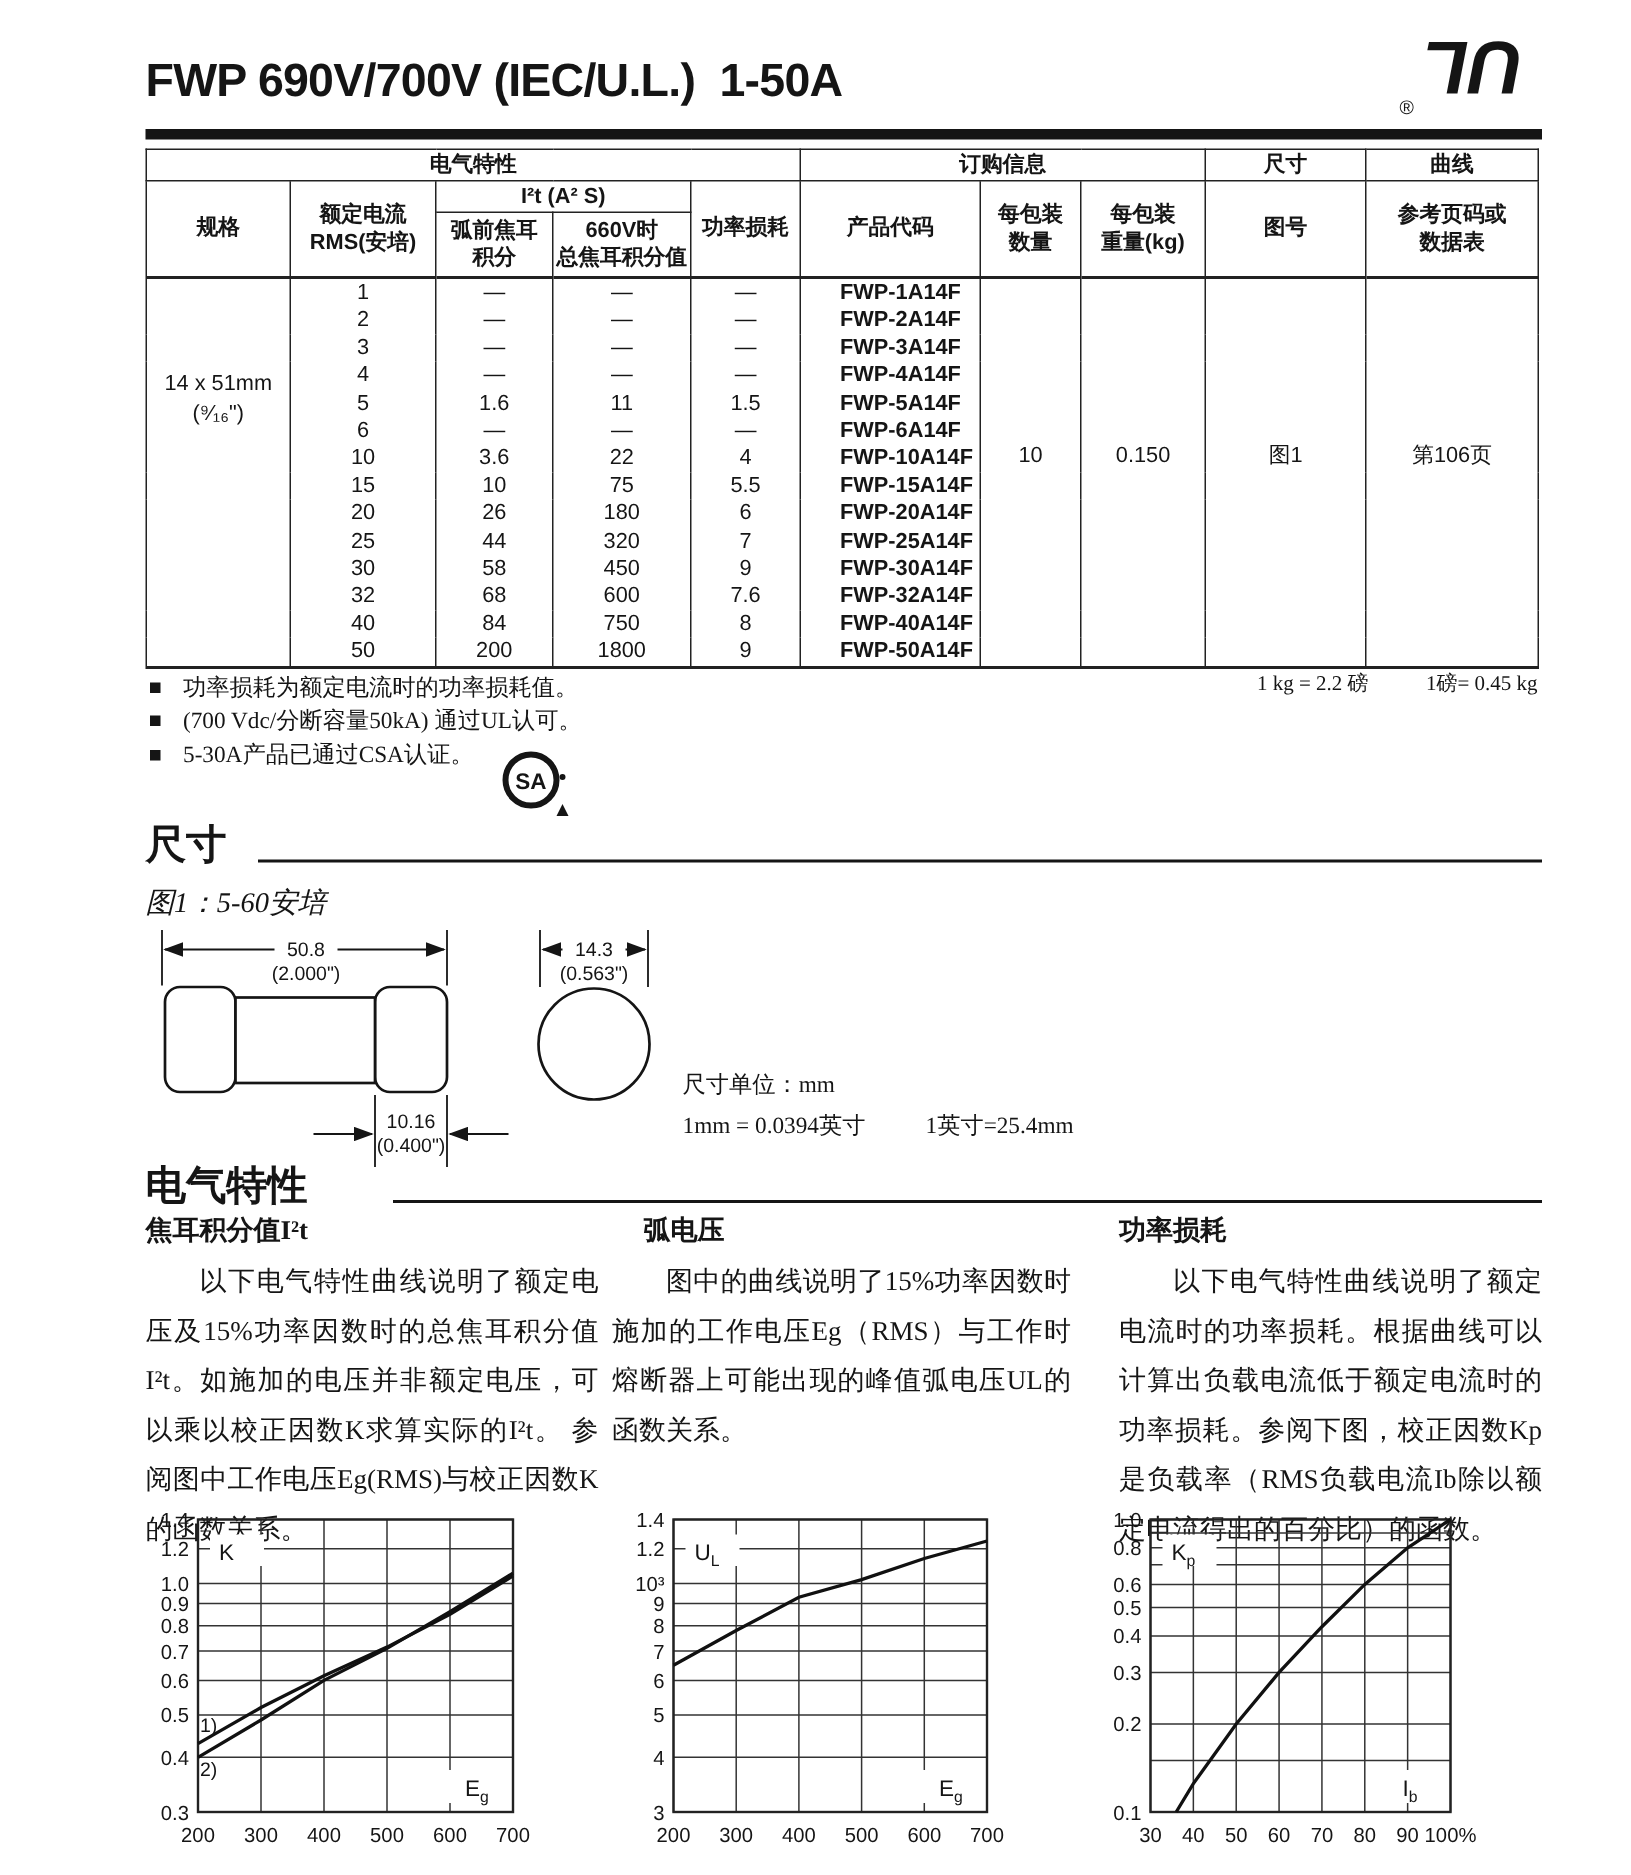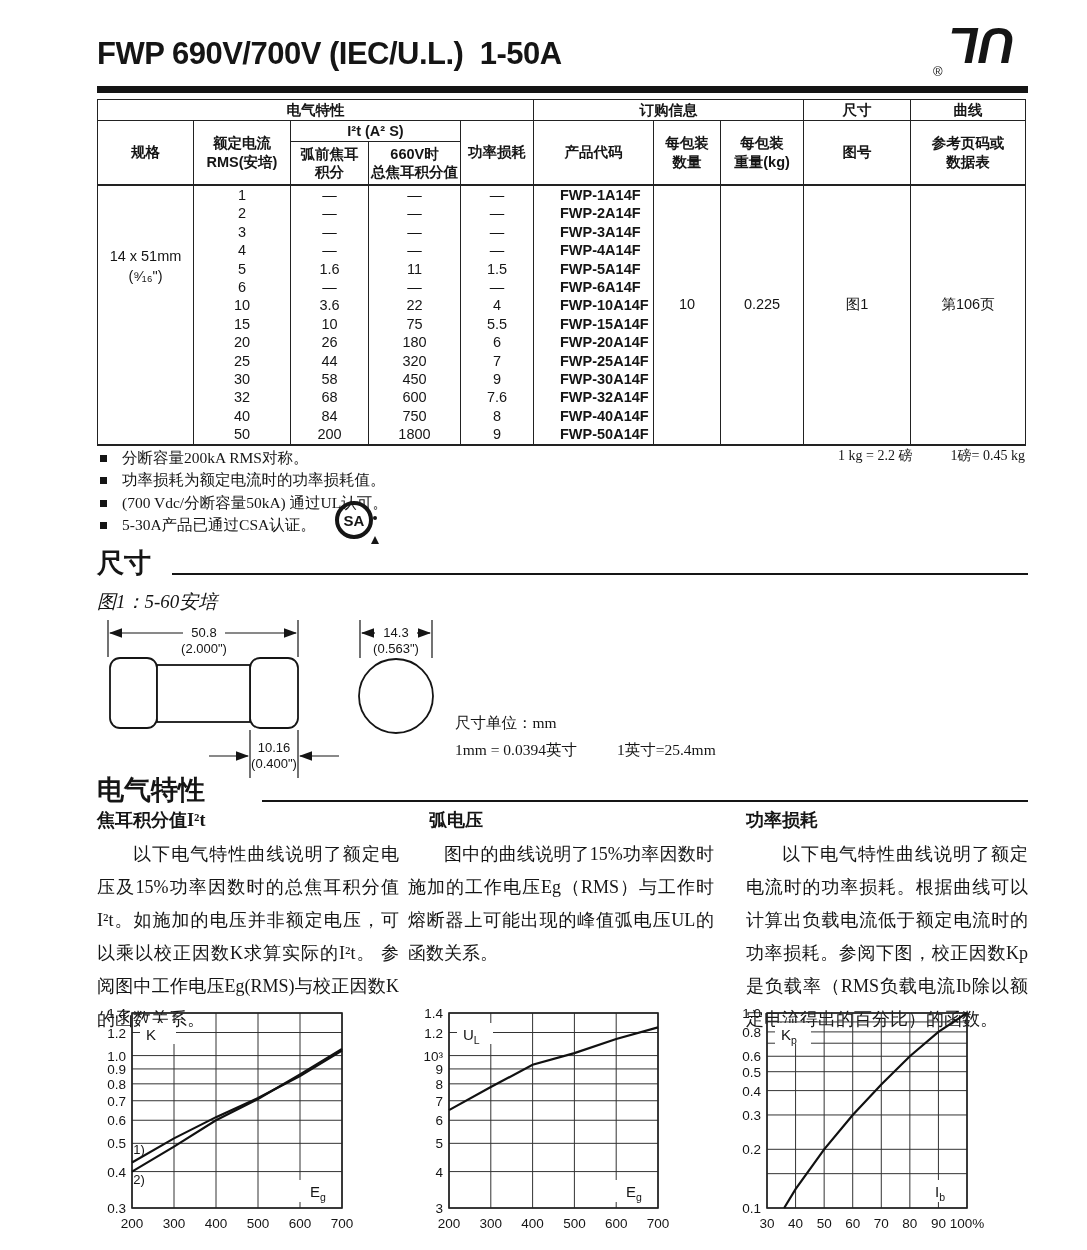--- a/index.html
+++ b/index.html
@@ -119,21 +119,21 @@
           <td class="spec" rowspan="14">
             <div>14 x 51mm</div>
             <div>(⁹⁄₁₆")</div>
           </td>
           <td>1</td>
           <td>—</td>
           <td>—</td>
           <td>—</td>
           <td class="code">FWP-1A14F</td>
           <td class="mid" rowspan="14">10</td>
-          <td class="mid" rowspan="14">0.225</td>
+          <td class="mid" rowspan="14">0.150</td>
           <td class="mid" rowspan="14">图1</td>
           <td class="mid" rowspan="14">第106页</td>
         </tr>
         <tr>
           <td>2</td>
           <td>—</td>
           <td>—</td>
           <td>—</td>
           <td class="code">FWP-2A14F</td>
         </tr>
@@ -218,24 +218,20 @@
           <td>50</td>
           <td>200</td>
           <td>1800</td>
           <td>9</td>
           <td class="code">FWP-50A14F</td>
         </tr>
       </tbody>
   </table>
 
   <div class="notes">
-    <div class="note-line">
-      <span class="bullet"></span>
-      <span>分断容量200kA  RMS对称。</span>
-    </div>
     <div class="note-line">
       <span class="bullet"></span>
       <span>功率损耗为额定电流时的功率损耗值。</span>
     </div>
     <div class="note-line">
       <span class="bullet"></span>
       <span>(700 Vdc/分断容量50kA) 通过UL认可。</span>
     </div>
     <div class="note-line">
       <span class="bullet"></span>

